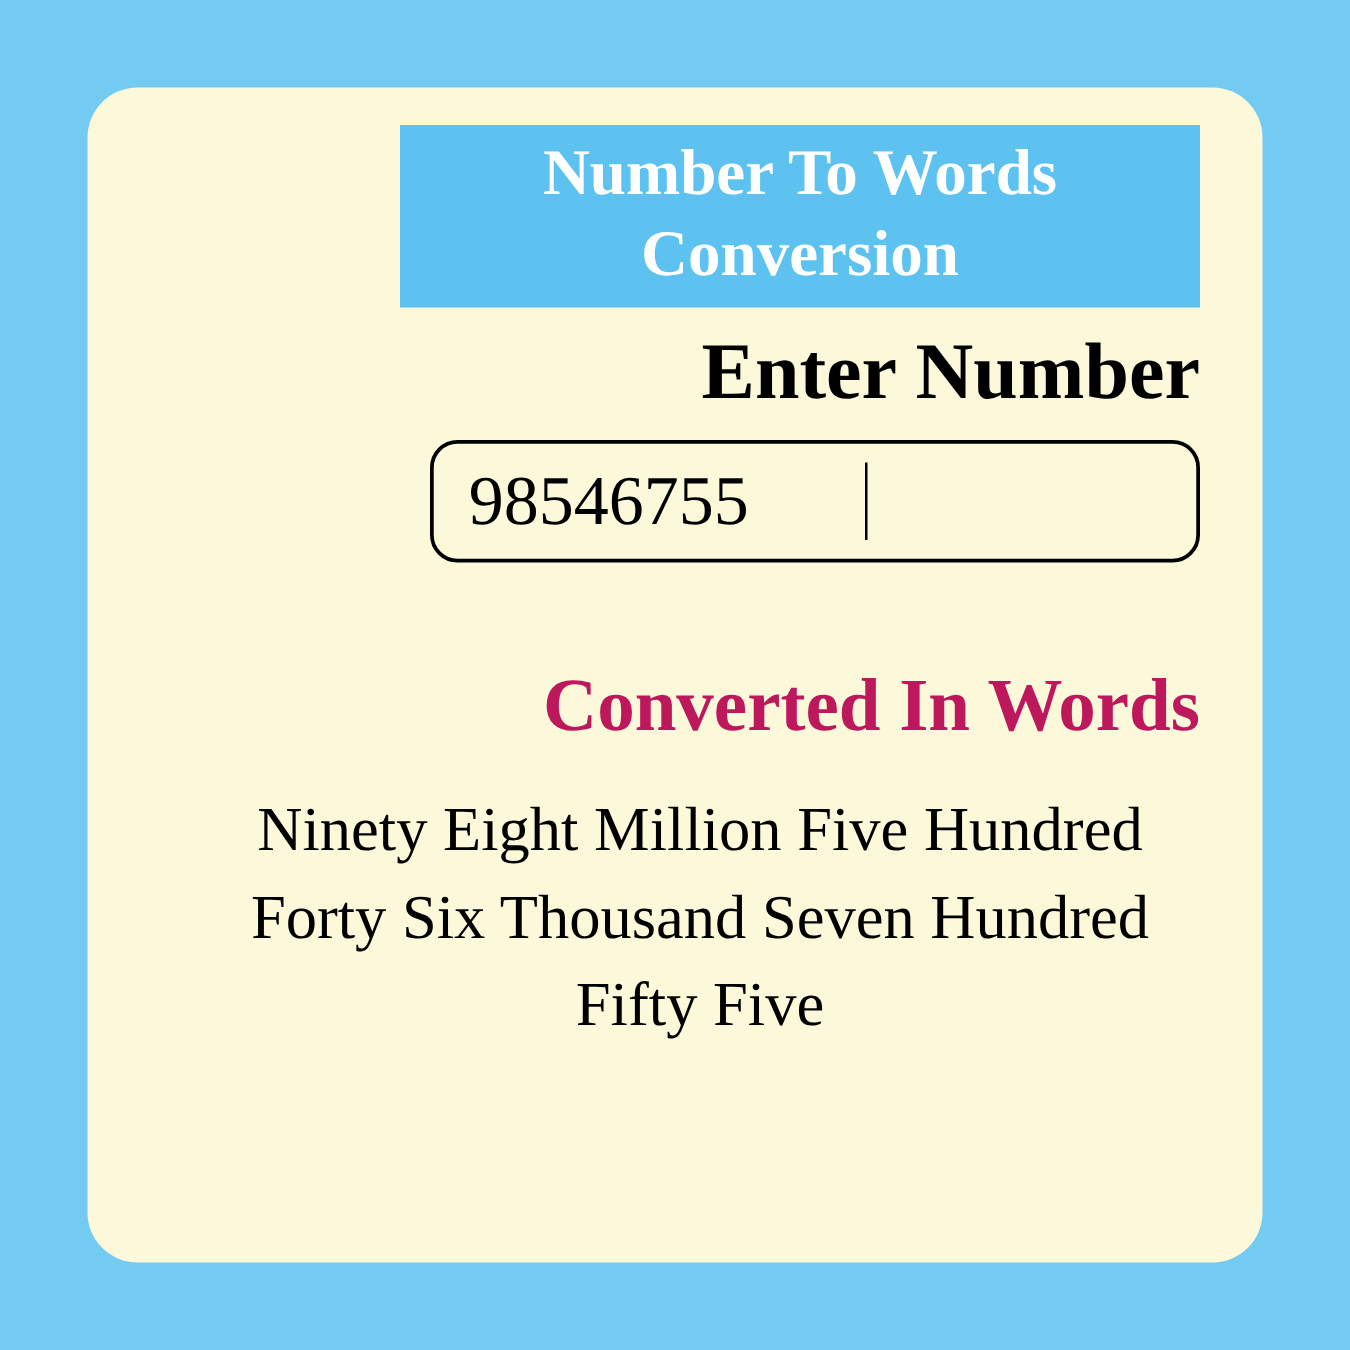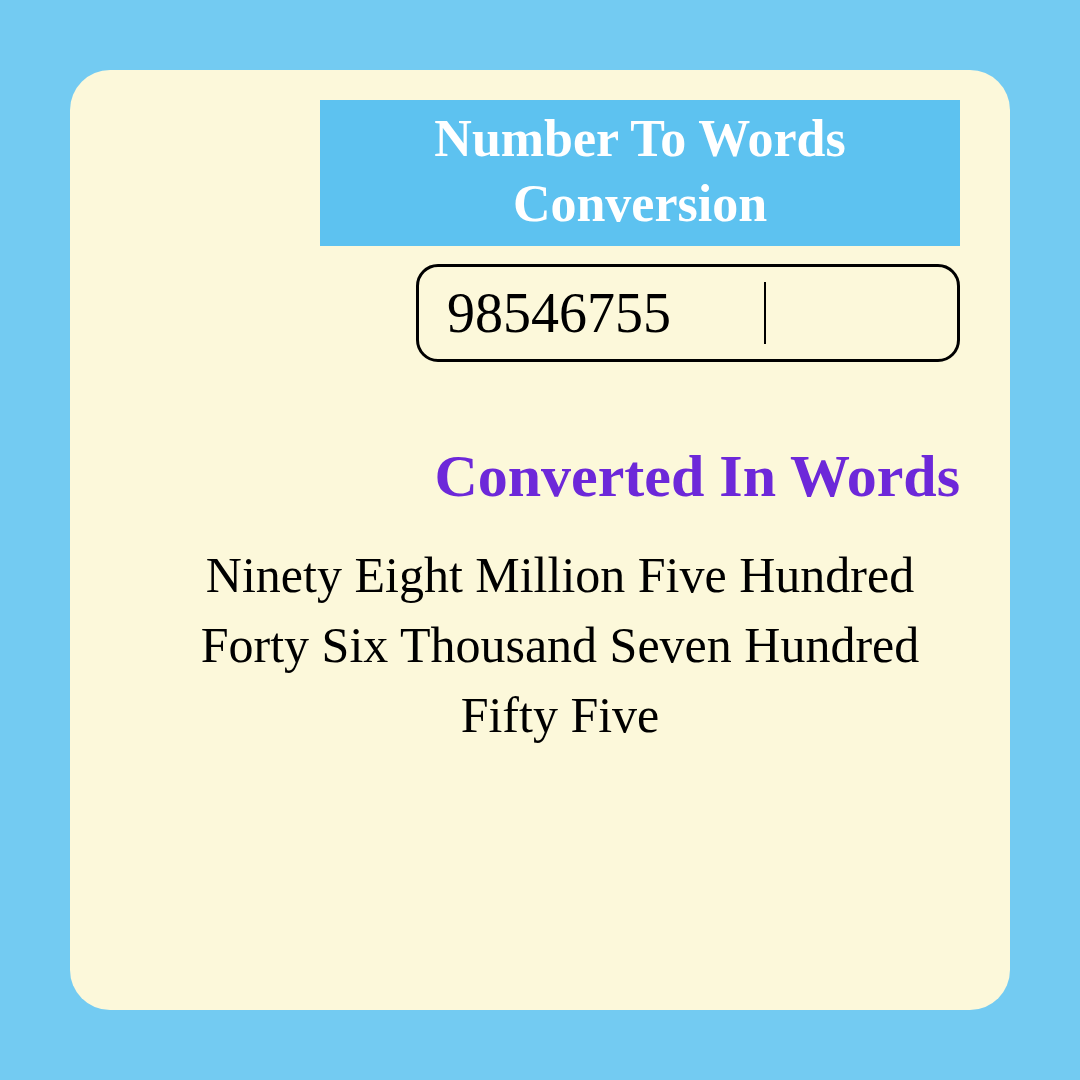--- a/index.html
+++ b/index.html
@@ -31,58 +31,59 @@
       font-size:64px;
       font-weight:bold;
       color:#000;
       margin-top:14px;
     }
     .input-wrap {
       margin-top:18px;
       position:relative;
     }
     .number-box {
-      width:544px;
+      width:616px;
       border:3px solid #000;
       border-radius:22px;
       font-family:inherit;
       font-size:56px;
       padding:14px 28px;
       background:transparent;
       color:#000;
       outline:none;
     }
     .caret {
       position:absolute;
       left:348px;
       top:18px; bottom:18px;
       width:2px;
       background:#000;
     }
     .label2 {
       font-size:60px;
       font-weight:bold;
-      color:#6d28d9;
+      color:#be185d;
       margin-top:80px;
     }
     .result {
       font-size:50px;
       color:#000;
       text-align:center;
       line-height:1.4;
       margin-top:29px;
       max-width:800px;
     }
   </style>
 </head>
 <body>
 
 <div class="card">
   <div class="title">Number To Words Conversion</div>
 
+  <div class="label1">Enter Number</div>
 
   <div class="input-wrap">
     <input class="number-box" type="text" value="98546755" style="">
     <div class="caret"></div>
   </div>
 
   <div class="label2">Converted In Words</div>
   <div class="result">Ninety Eight Million Five Hundred Forty Six Thousand Seven Hundred Fifty Five</div>
 </div>
 

